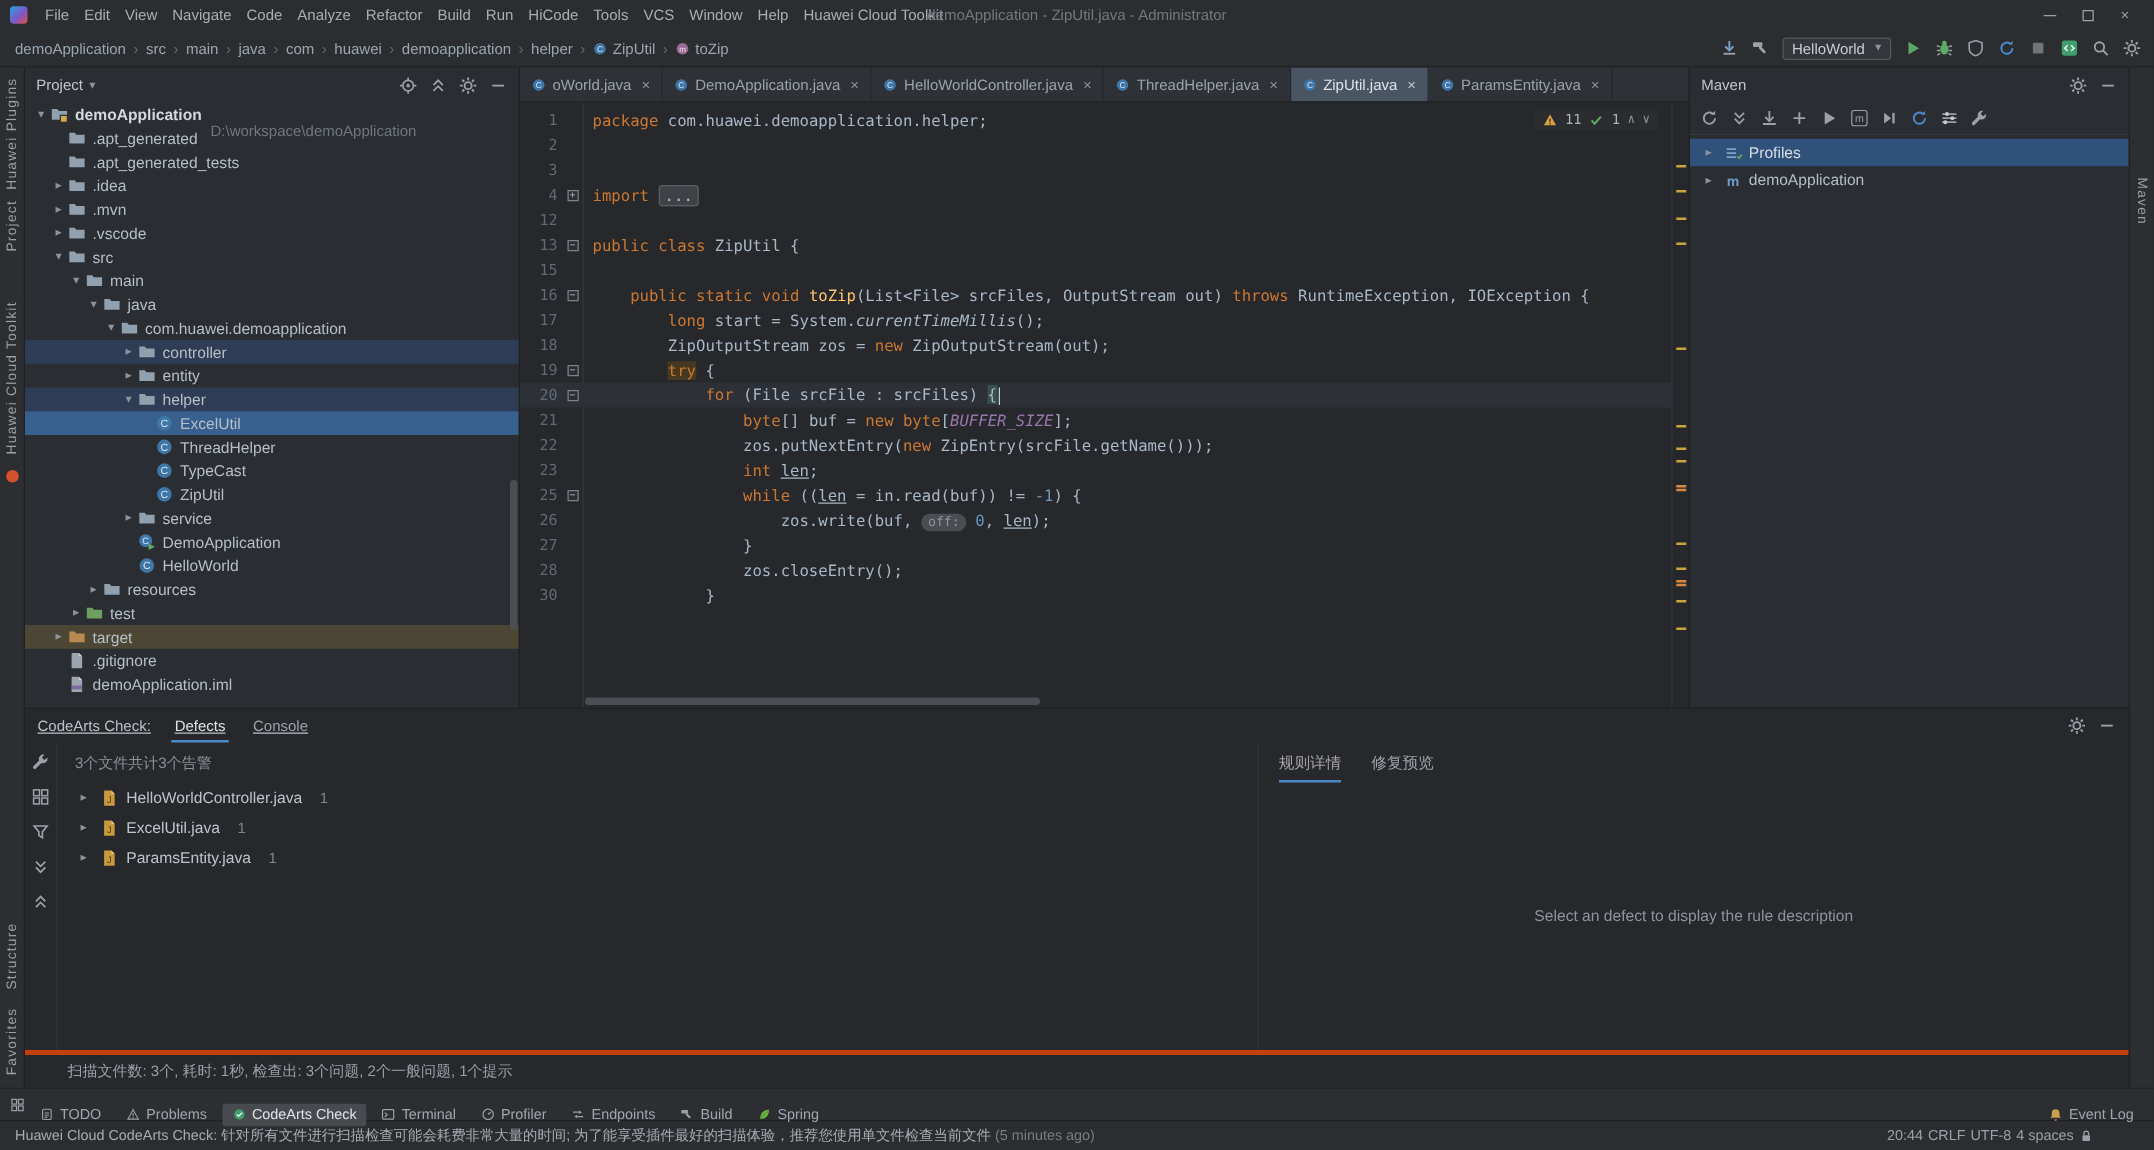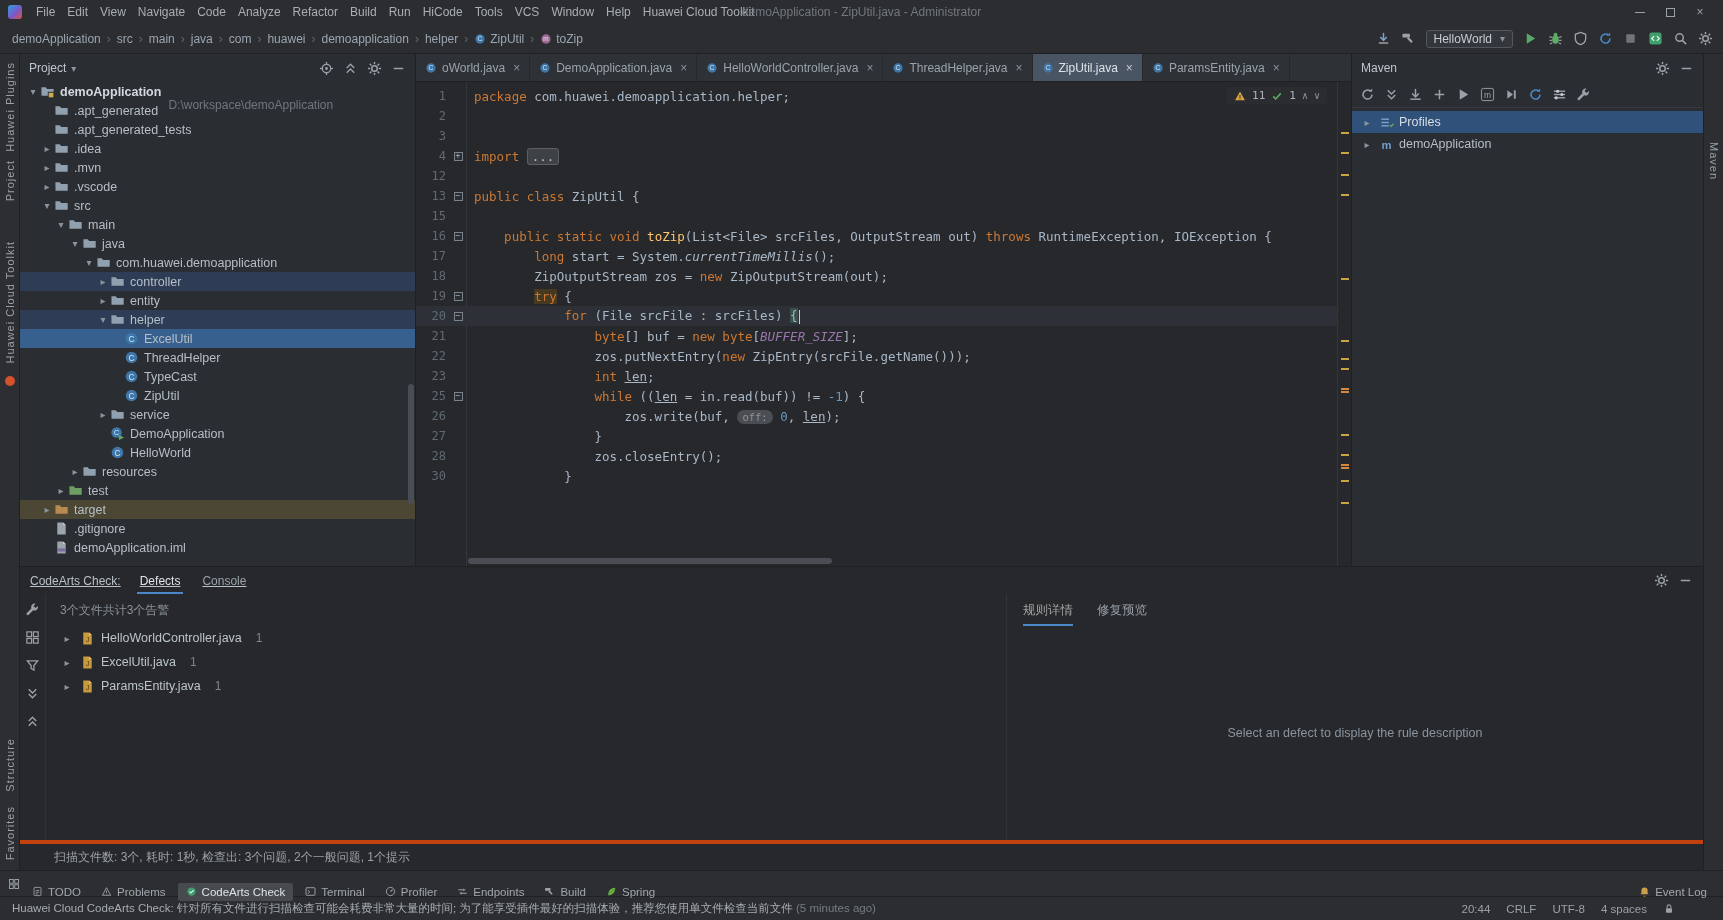--- a/index.html
+++ b/index.html
@@ -126,21 +126,21 @@
   .bp-footer{height:30px;display:flex;align-items:center;padding-left:34px;color:#99a0a7;font-size:12px;border-top:4px solid #c2410c;flex:none;}
 
   
   .windowbar{height:26px;background:#2c2e31;border-top:1px solid var(--border);display:flex;align-items:center;padding:0 8px;gap:4px;font-size:11.5px;color:#9fa6ad;}
   .wb-item{display:flex;align-items:center;gap:5px;padding:3px 8px;border-radius:2px;cursor:pointer;white-space:nowrap;margin-top:16px;}
   .wb-item.active{background:#474b50;color:#e0e4e8;}
   .wb-spacer{flex:1;}
   .statusbar{height:24px;display:flex;align-items:center;padding:0 12px;font-size:11.5px;color:#a6acb3;gap:10px;border-top:1px solid var(--border);background:#2b2d30;}
   .sb-msg{white-space:nowrap;overflow:hidden;text-overflow:ellipsis;flex:1;min-width:0;}
   .sb-ago{color:#767d84;}
-  .sb-right{display:flex;gap:16px;align-items:center;color:#9aa1a8;flex:none;padding-right:36px;}
+  .sb-right{display:flex;gap:4px;align-items:center;color:#9aa1a8;flex:none;padding-right:36px;}
   .sb-item{cursor:pointer;}
 </style>
 </head>
 <body>
 
 <div class="titlebar">
   <span class="logo"></span>
   <nav class="menu" id="menu-items">
       <span class="menu-item">File</span>
       <span class="menu-item">Edit</span>

